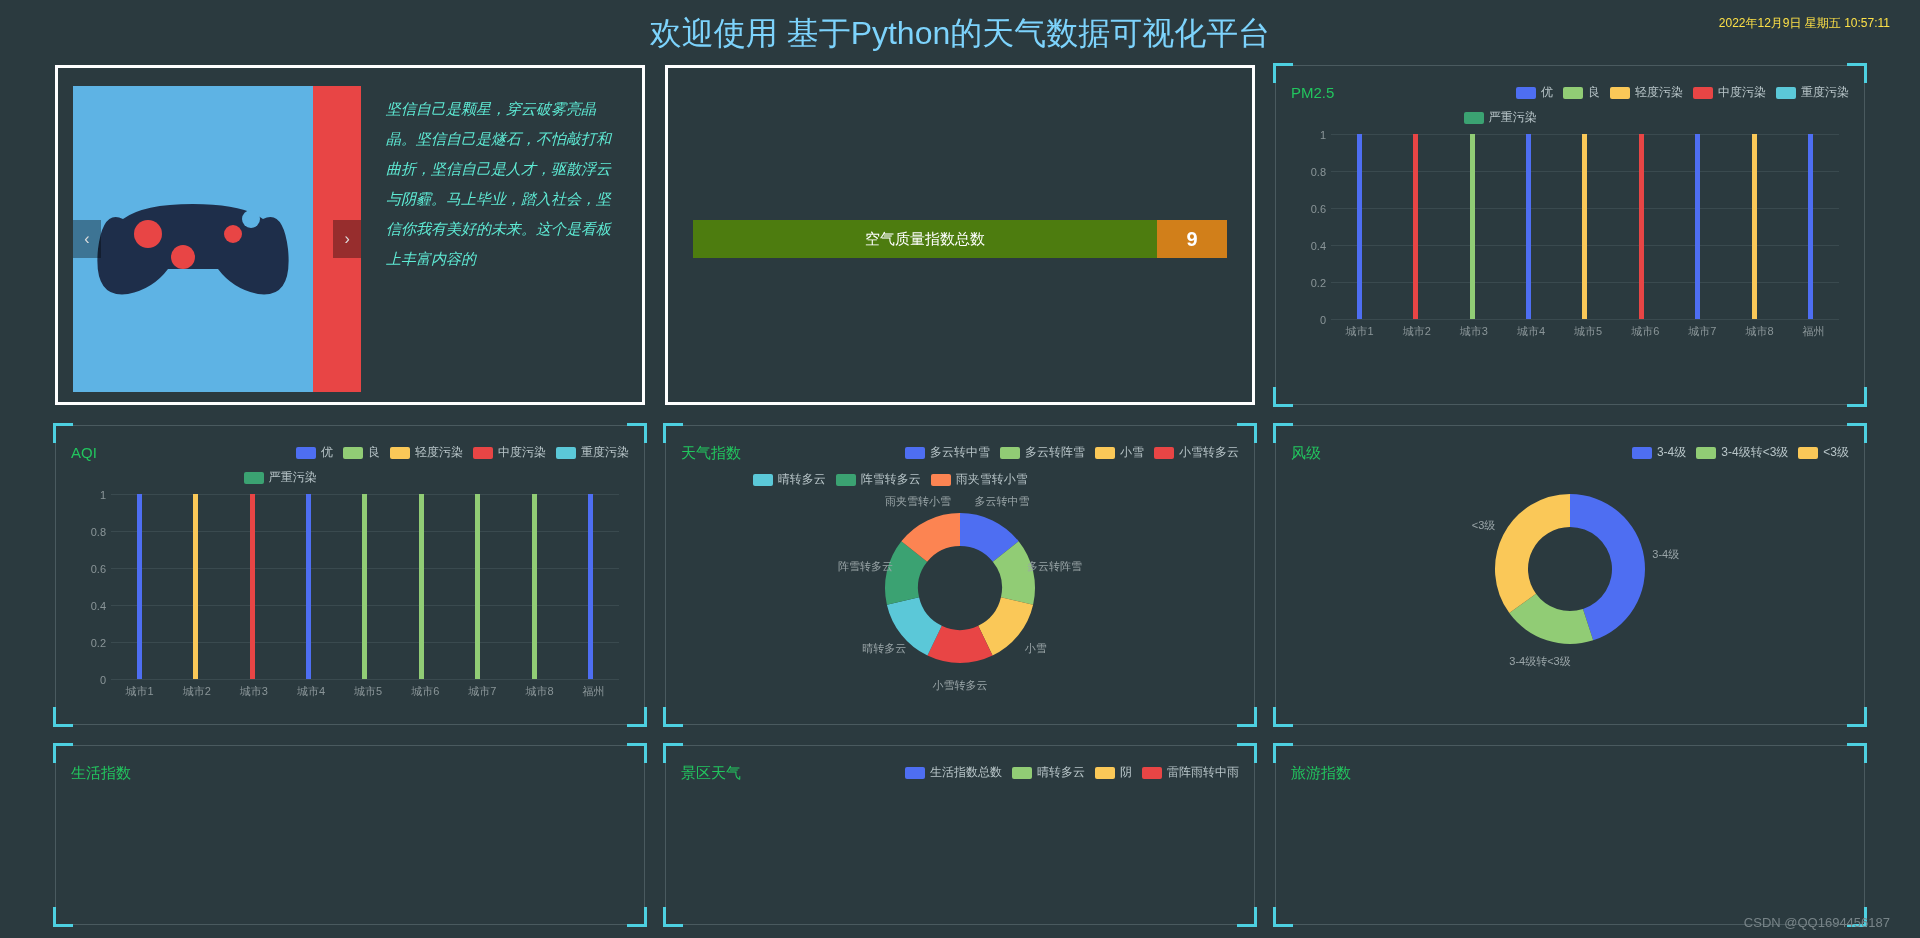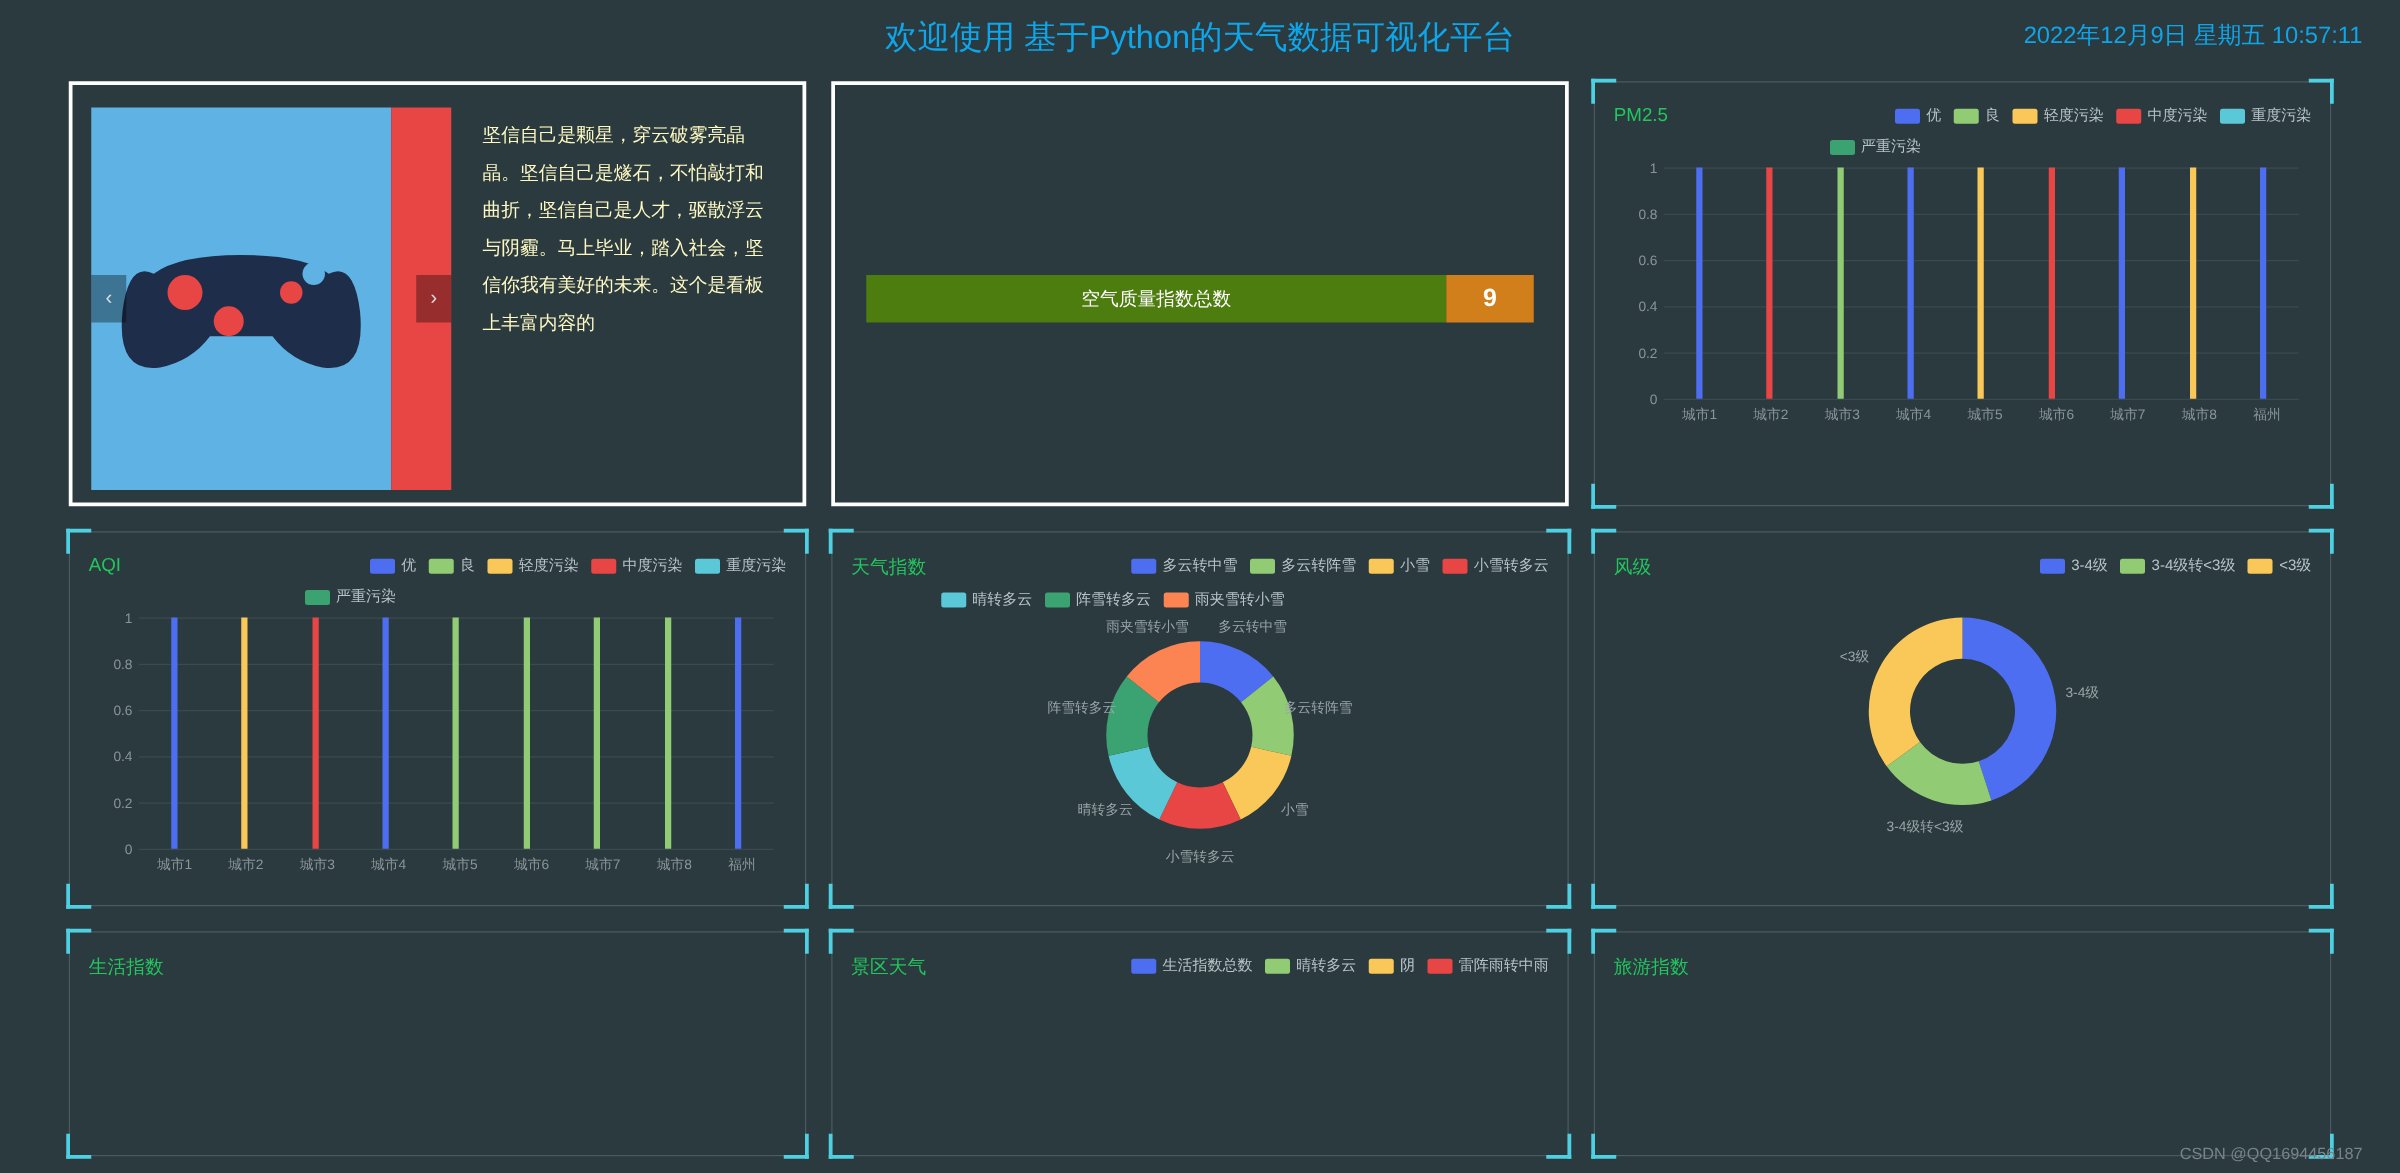--- a/index.html
+++ b/index.html
@@ -1,19 +1,19 @@
 <!DOCTYPE html>
 <html><head>
 <meta charset="utf-8">
 <style>
 * { margin:0; padding:0; box-sizing:border-box; }
 body { background:#2b3a3f; color:#b8c5c8; font-family:"Microsoft YaHei",Arial,sans-serif; width:1920px; height:938px; overflow:hidden; font-size:14px; }
 .header { height:50px; text-align:center; position:relative; padding-top:12px; }
-.header h1 { color:#0ea5e9; font-size:26px; font-weight:normal; }
-.header .datetime { position:absolute; right:30px; top:15px; font-size:19px; color:#0ea5e9; }
+.header h1 { color:#7dd3fc; font-size:32px; font-weight:normal; }
+.header .datetime { position:absolute; right:30px; top:15px; font-size:12px; color:#fde047; }
 .grid { display:grid; grid-template-columns:1fr 1fr 1fr; grid-template-rows:340px 300px 180px; gap:20px; padding:15px 55px 0 55px; }
 .panel { border:1px solid #4a5a5f; position:relative; padding:18px 15px 10px 15px; background:#2b3a3f; }
 .panel.special { border:3px solid #fff; }
 .corner { position:absolute; width:20px; height:20px; border:3px solid #4dd0e1; }
 .corner.tl { top:-3px; left:-3px; border-right:none; border-bottom:none; }
 .corner.tr { top:-3px; right:-3px; border-left:none; border-bottom:none; }
 .corner.bl { bottom:-3px; left:-3px; border-right:none; border-top:none; }
 .corner.br { bottom:-3px; right:-3px; border-left:none; border-top:none; }
 .panel-title { font-size:15px; color:#22c55e; margin-bottom:6px; display:inline-block; }
 .legend { display:inline-flex; flex-wrap:wrap; gap:10px; font-size:12px; justify-content:flex-end; float:right; max-width:75%; }
@@ -22,21 +22,21 @@
 .legend-swatch { width:20px; height:12px; border-radius:2px; }
 .carousel { display:flex; gap:20px; height:100%; }
 .carousel-img { flex:0 0 52%; position:relative; display:flex; align-items:center; justify-content:center; }
 .img-placeholder { width:100%; height:100%; display:flex; }
 .img-left { flex:1; background:#5eb3e4; display:flex; align-items:center; justify-content:center; }
 .img-right { flex:1; background:#e84545; }
 .controller-svg { width:240px; height:200px; }
 .nav-btn { position:absolute; top:50%; transform:translateY(-50%); width:28px; height:38px; background:rgba(0,0,0,0.35); display:flex; align-items:center; justify-content:center; cursor:pointer; color:#ddd; font-size:16px; }
 .nav-btn.left { left:0; }
 .nav-btn.right { right:0; }
-.carousel-text { flex:1; padding:8px 5px; color:#fef9c3; font-size:15px; line-height:2; }
+.carousel-text { flex:1; padding:8px 5px; color:#5eead4; font-size:15px; line-height:2;font-style:italic; }
 .stats { display:flex; flex-direction:column; justify-content:space-around; height:100%; padding:20px 10px; }
 .stat-row { display:flex; height:38px; }
 .stat-label { flex:1; display:flex; align-items:center; justify-content:center; color:#fff; font-size:15px; }
 .stat-value { width:70px; display:flex; align-items:center; justify-content:center; color:#fff; font-size:20px; font-weight:bold; }
 .stat-row.orange .stat-label { background:#4d7c0f; }
 .stat-row.orange .stat-value { background:#d17f1a; }
 .stat-row.cyan .stat-label { background:#3fc5dc; }
 .stat-row.cyan .stat-value { background:#2aaec5; }
 .barchart { position:relative; height:210px; margin-top:8px; }
 .barchart .plot { position:absolute; left:40px; right:10px; top:0; bottom:25px; }

